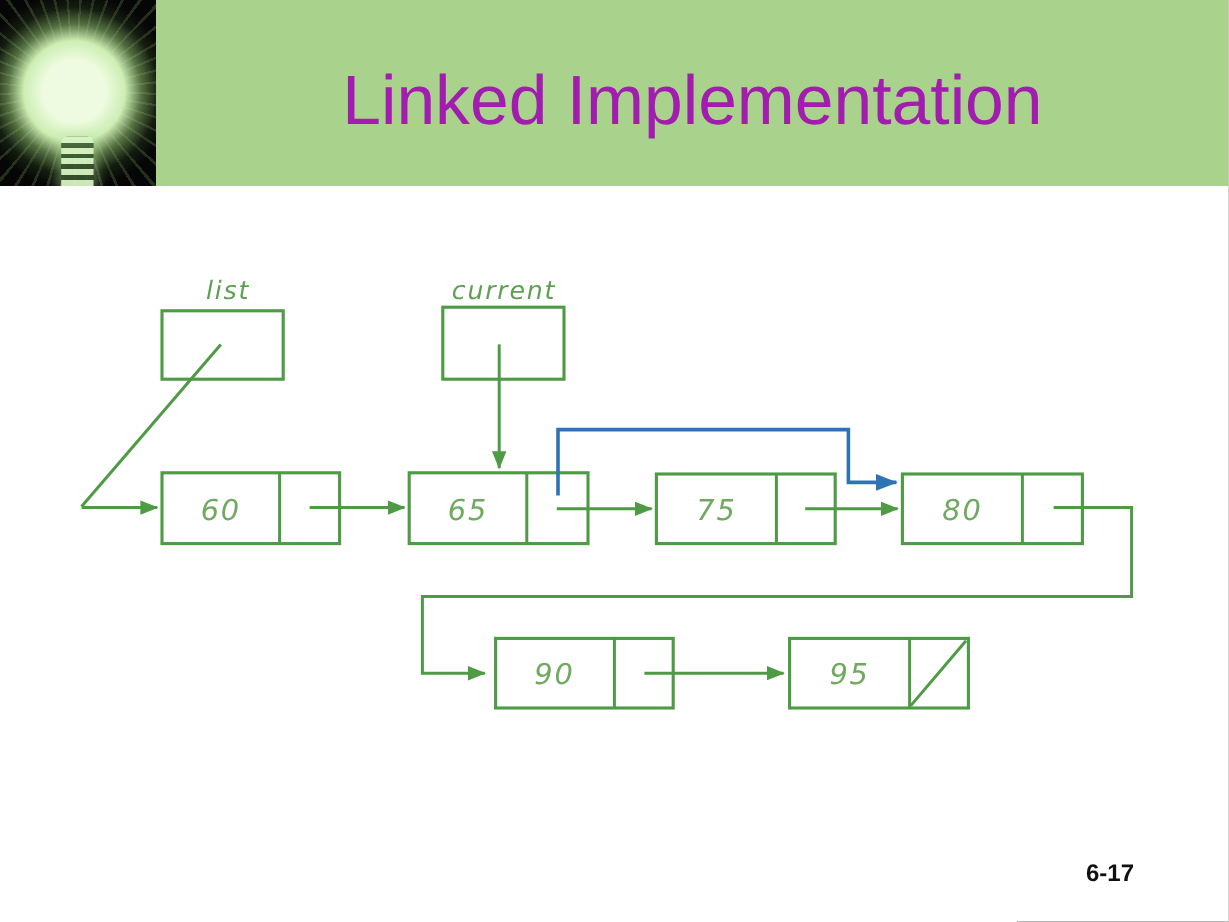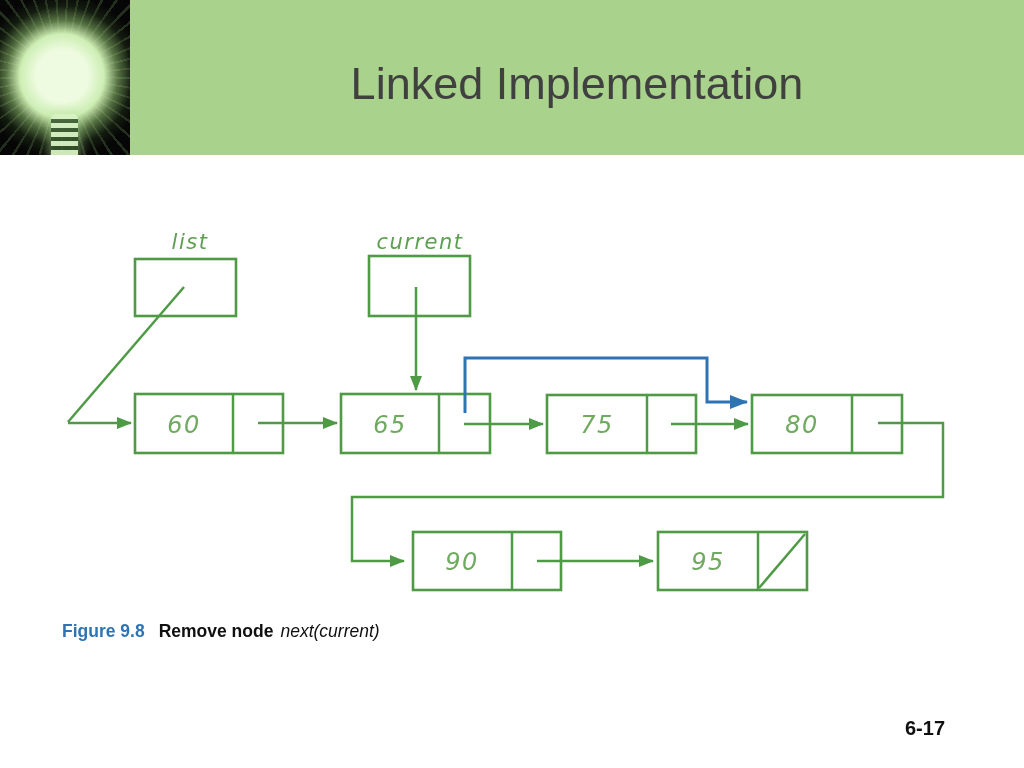--- a/index.html
+++ b/index.html
@@ -21,21 +21,21 @@
     border-radius:5px 5px 3px 3px;
     background:repeating-linear-gradient(180deg, rgba(215,242,195,.95) 0 5px, rgba(55,85,45,.85) 5px 9px);
     box-shadow:0 0 10px 3px rgba(180,225,150,.45);
   }
   #banner{
     position:absolute;left:130px;top:0;width:894px;height:155px;
     background:#a9d38c;
     display:flex;align-items:center;justify-content:center;
   }
   #slide-title{
-    font-size:45px;color:#404040;letter-spacing:0;padding-top:12px;
+    font-size:58px;color:#a21caf;letter-spacing:0;padding-top:12px;
     font-weight:400;
   }
   
   #diagram{position:absolute;left:0;top:0;}
   .gline{stroke:#4e9a45;stroke-width:2.5;fill:none;}
   .gbox{stroke:#4e9a45;stroke-width:2.6;fill:none;}
   .bline{stroke:#2e74b5;stroke-width:3;fill:none;}
   .hand{
     font-family:"DejaVu Sans", sans-serif;font-style:italic;
     fill:#6faa60;letter-spacing:1.5px;
@@ -125,19 +125,16 @@
     <g>
       <rect x="658" y="532" width="149" height="58" class="gbox"></rect>
       <line x1="758" y1="532" x2="758" y2="590" class="gline"></line>
       <text x="708" y="570" text-anchor="middle" class="hand hand-num">95</text>
       <line x1="759" y1="588" x2="805" y2="534" class="gline"></line>
     </g>
 
     <line x1="537" y1="561" x2="653" y2="561" class="gline" marker-end="url(#ah-g)"></line>
   </svg>
 
-  <div id="caption">
-    <span class="fig">Figure 9.8</span><span class="cap-bold">Remove node</span><span class="cap-italic">next(current)</span>
-  </div>
 
   <div id="page-num">6-17</div>
 
 </div>
 
 </body></html>

